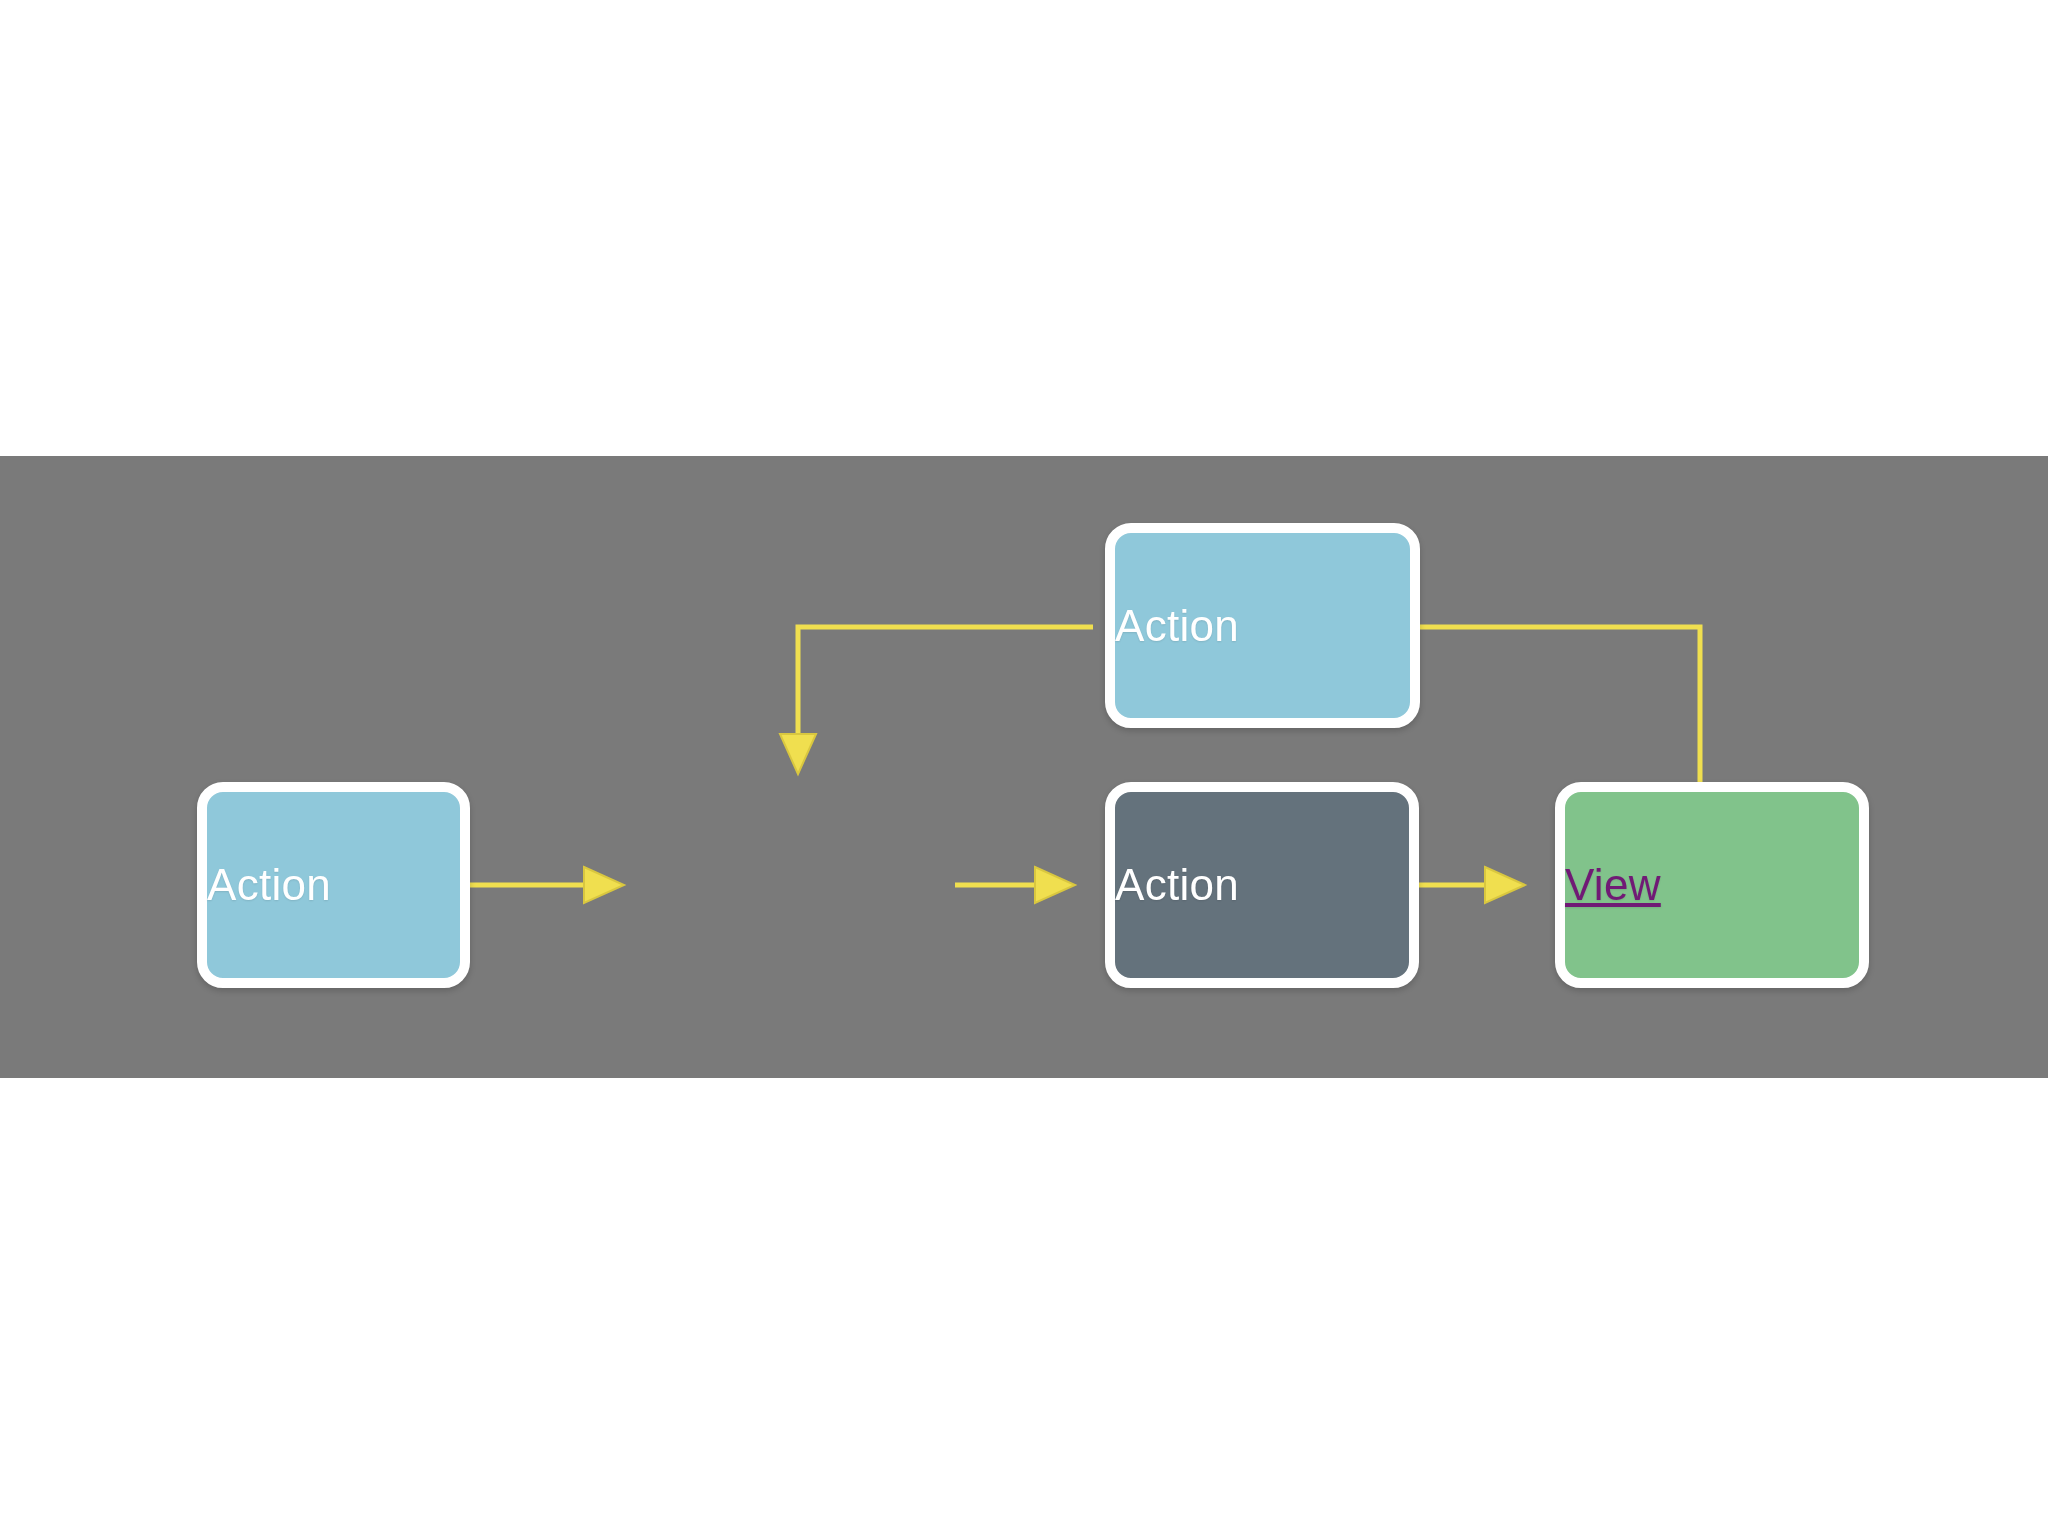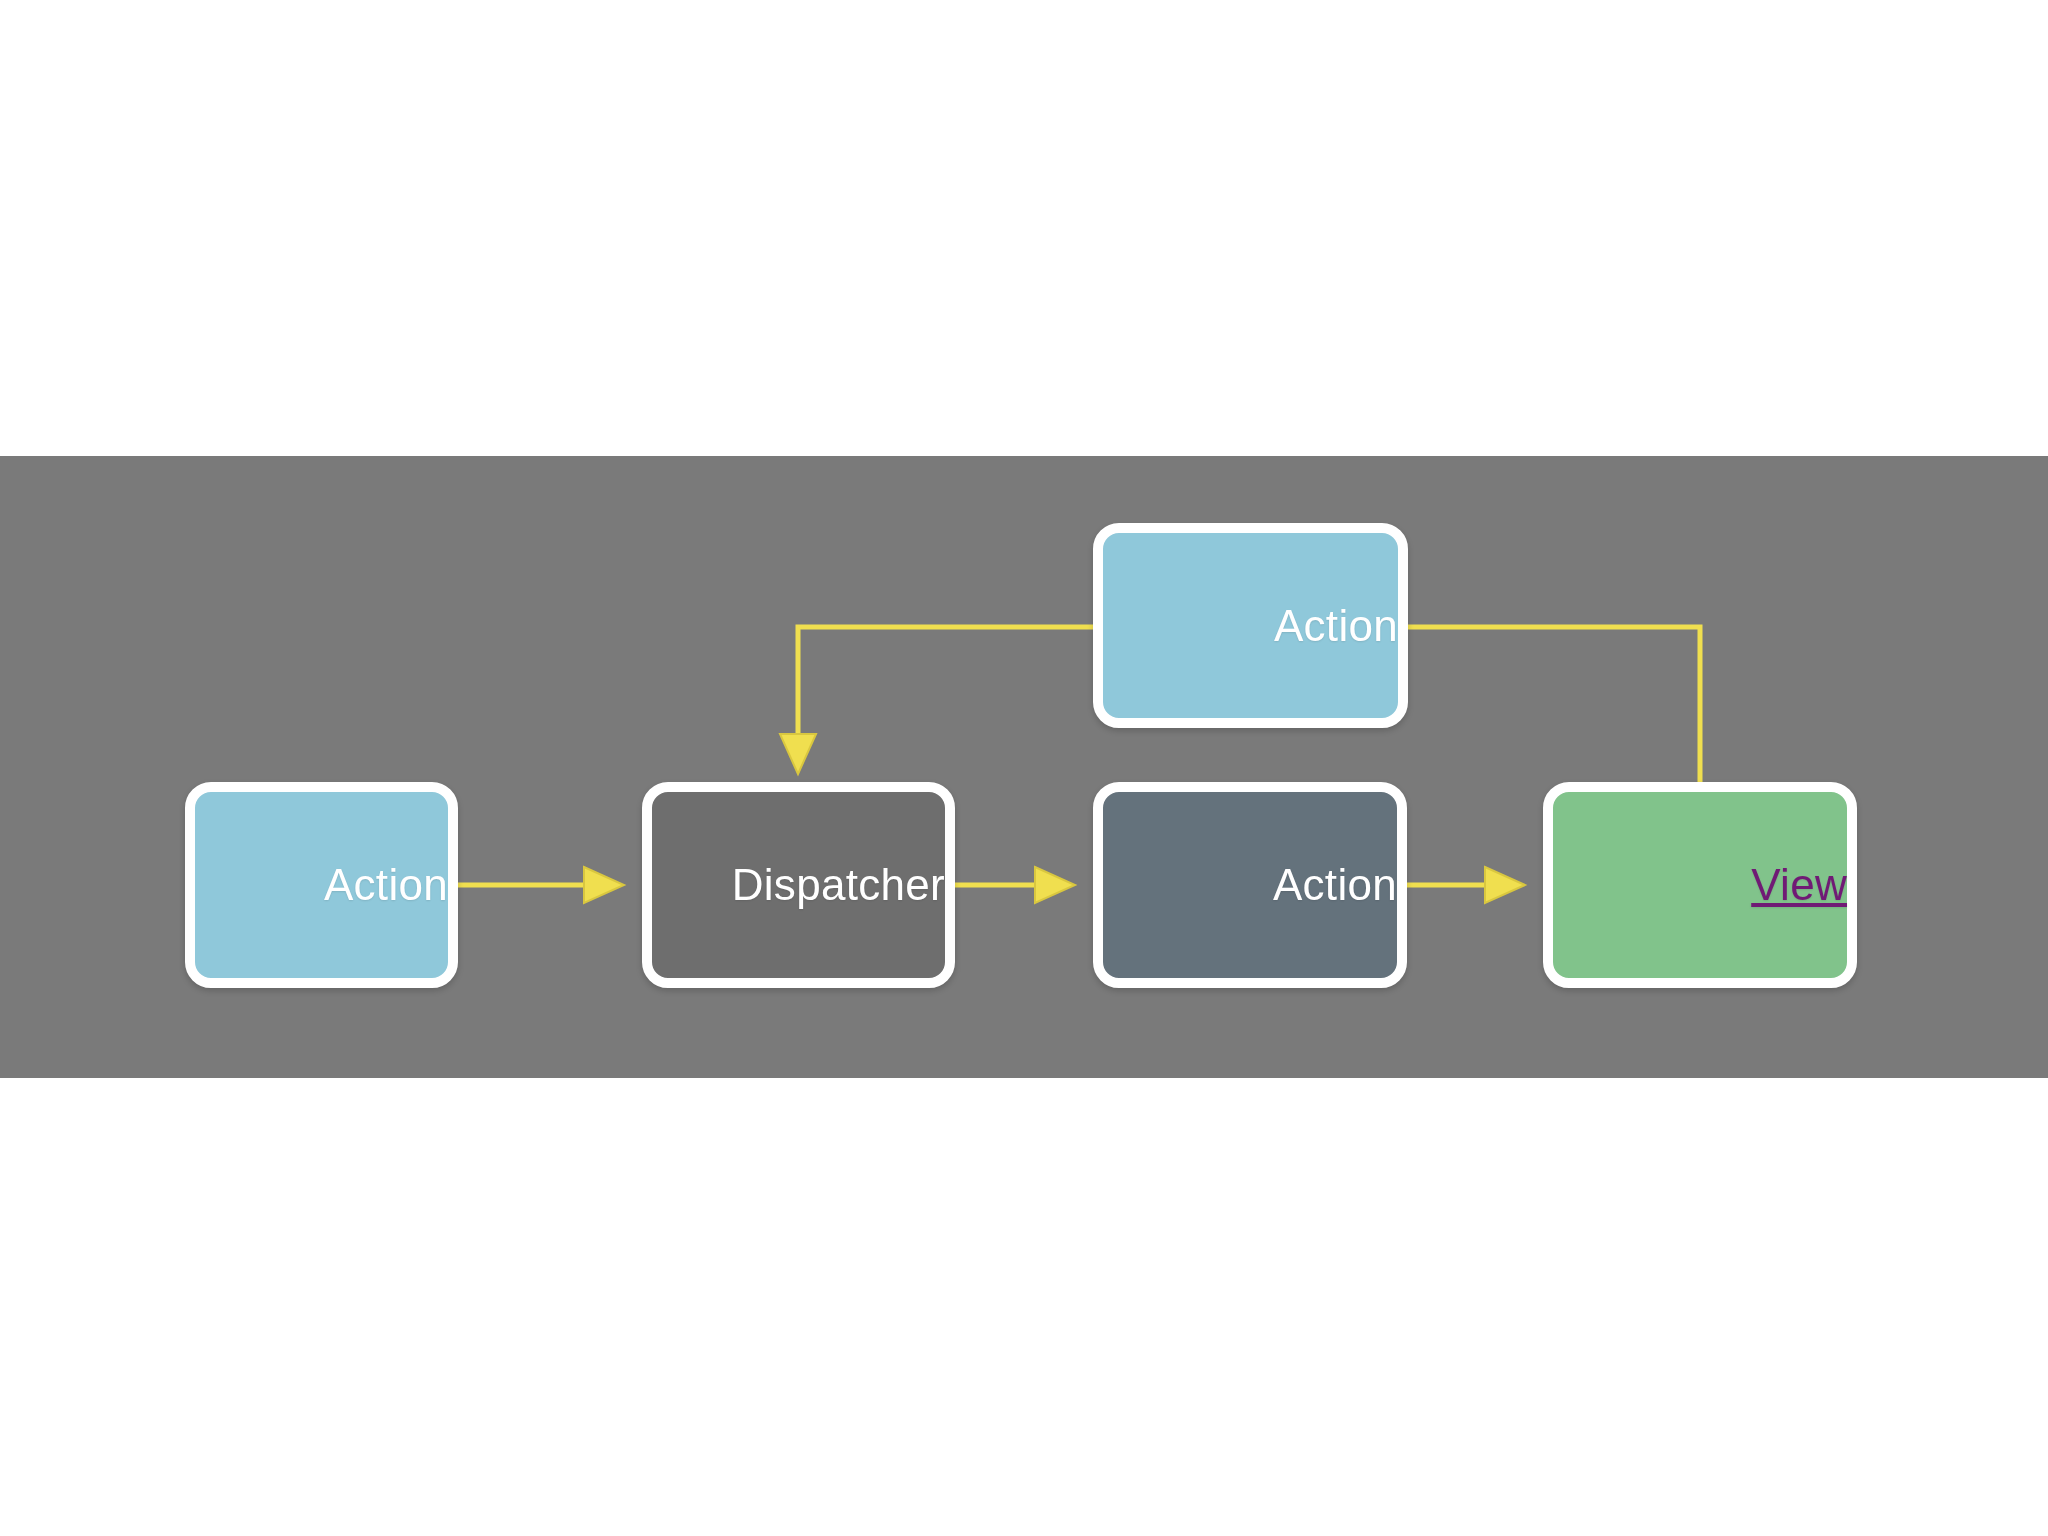--- a/index.html
+++ b/index.html
@@ -43,23 +43,24 @@
   }
 
   
   .node {
     position: absolute;
     box-sizing: border-box;
     border: 10px solid #ffffff;
     border-radius: 26px;
     display: flex;
     align-items: center;
-    justify-content: flex-end;
+    justify-content: flex-start;
     z-index: 10;
     box-shadow: 0 3px 6px rgba(0,0,0,0.18);
+    margin-left: 12px;
   }
   .node-label {
     color: #ffffff;
     font-family: "Liberation Sans", sans-serif;
     font-size: 44px;
     font-weight: 400;
     letter-spacing: 0.3px;
     line-height: 1;
     white-space: nowrap;
     text-shadow: 0 1px 2px rgba(0,0,0,0.10);
@@ -96,23 +97,20 @@
       <path d="M 1700 782 L 1700 627 L 1408 627"></path>
 
       <path d="M 1093 627 L 798 627 L 798 770" marker-end="url(#arrowhead)"></path>
     </g>
   </svg>
 
   <div class="node" id="node-action-left" style="left: 185px; top: 782px; width: 273px; height: 206px; background: rgb(143, 200, 218); border-color: rgb(255, 255, 255);">
     <span class="node-label" style="color: rgb(255, 255, 255);">Action</span>
   </div>
 
-  <div class="node" id="node-dispatcher" style="left: 642px; top: 782px; width: 313px; height: 206px; background: rgb(110, 110, 110); border-color: rgb(255, 255, 255);">
-    <span class="node-label" style="color: rgb(255, 255, 255);">Dispatcher</span>
-  </div>
 
   <div class="node" id="node-store" style="left: 1093px; top: 782px; width: 314px; height: 206px; background: rgb(100, 114, 124); border-color: rgb(255, 255, 255);">
     <span class="node-label" style="color: rgb(255, 255, 255);">Action</span>
   </div>
 
   <div class="node" id="node-view" style="left: 1543px; top: 782px; width: 314px; height: 206px; background: rgb(129, 195, 139); border-color: rgb(255, 255, 255);">
     <span class="node-label" style="color: #701a75; text-decoration: underline;">View</span>
   </div>
 
   <div class="node" id="node-action-top" style="left: 1093px; top: 523px; width: 315px; height: 205px; background: rgb(143, 200, 218); border-color: rgb(255, 255, 255);">

